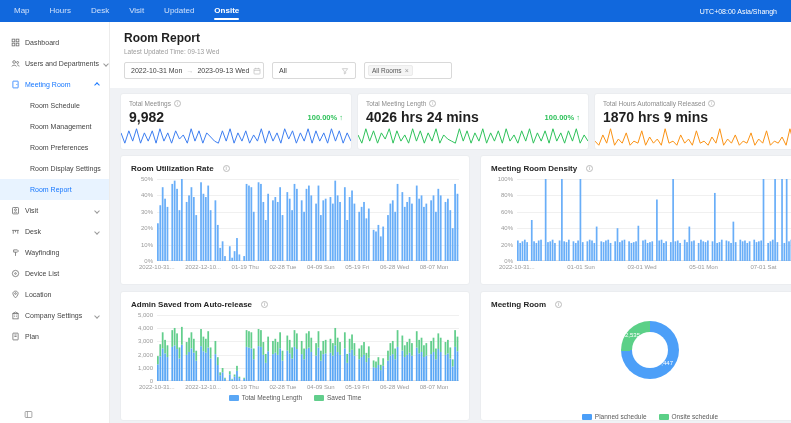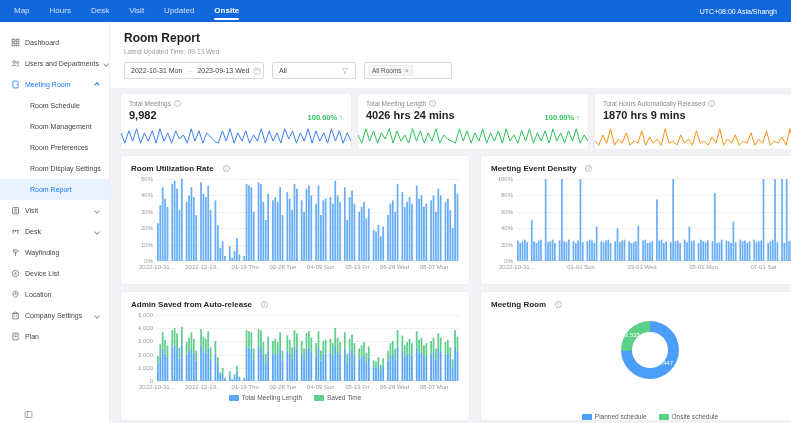--- a/index.html
+++ b/index.html
@@ -52,21 +52,21 @@
   .tag { background:#f5f5f5; border:1px solid #ebebeb; border-radius:2px;
     padding:1px 3px; font-size:6.5px; display:flex; align-items:center; gap:3px; color:#555; }
   .tag-close { color:#9a9a9a; cursor:pointer; line-height:1; }
   .tag-close::after { content:"\00d7"; font-size:7px; }
 
   
   .stat-row { position:absolute; left:10px; top:71px; display:flex; gap:5px; }
   .stat-card { width:232px; height:57px; background:#fff; border:1px solid #ebedf0;
     border-radius:3px; padding:6px 8px 0; position:relative; overflow:hidden; flex:0 0 232px; }
   .stat-label { font-size:6.5px; color:#8c8c8c; display:flex; align-items:center; gap:3px; }
-  .stat-value { font-size:11px; font-weight:bold; color:#1f1f1f; margin-top:2px; }
+  .stat-value { font-size:14px; font-weight:bold; color:#1f1f1f; margin-top:2px; }
   .stat-delta { position:absolute; right:8px; top:19px; font-size:7.5px; font-weight:bold; color:#2fc25b; }
   .spark { position:absolute; left:0; right:0; bottom:0; height:24px; }
   .spark svg { width:100%; height:24px; display:block; }
 
   .info { width:7px; height:7px; border:1px solid #bcbcbc; border-radius:50%; color:#bcbcbc;
     display:inline-flex; align-items:center; justify-content:center; flex:0 0 7px; cursor:pointer; }
   .info::after { content:"i"; font-size:5px; line-height:1; }
 
   
   .row1 { position:absolute; left:10px; top:133px; display:flex; gap:10px; }
@@ -471,21 +471,21 @@
               <span>04-09 Sun</span>
               <span>05-19 Fri</span>
               <span>06-28 Wed</span>
               <span>08-07 Mon</span>
               <span></span>
             </div>
           </div>
       </div>
       <div class="chart-card r">
         <div class="chart-title">
-            <span>Meeting Event Density</span>
+            <span>Meeting Room Density</span>
             <span class="info"></span>
           </div>
         <div class="chart-body">
             <div class="body-row">
               <div class="yaxis">
                 <span style="top: 0%;">100%</span>
                 <span style="top: 20%;">80%</span>
                 <span style="top: 40%;">60%</span>
                 <span style="top: 60%;">40%</span>
                 <span style="top: 80%;">20%</span>

